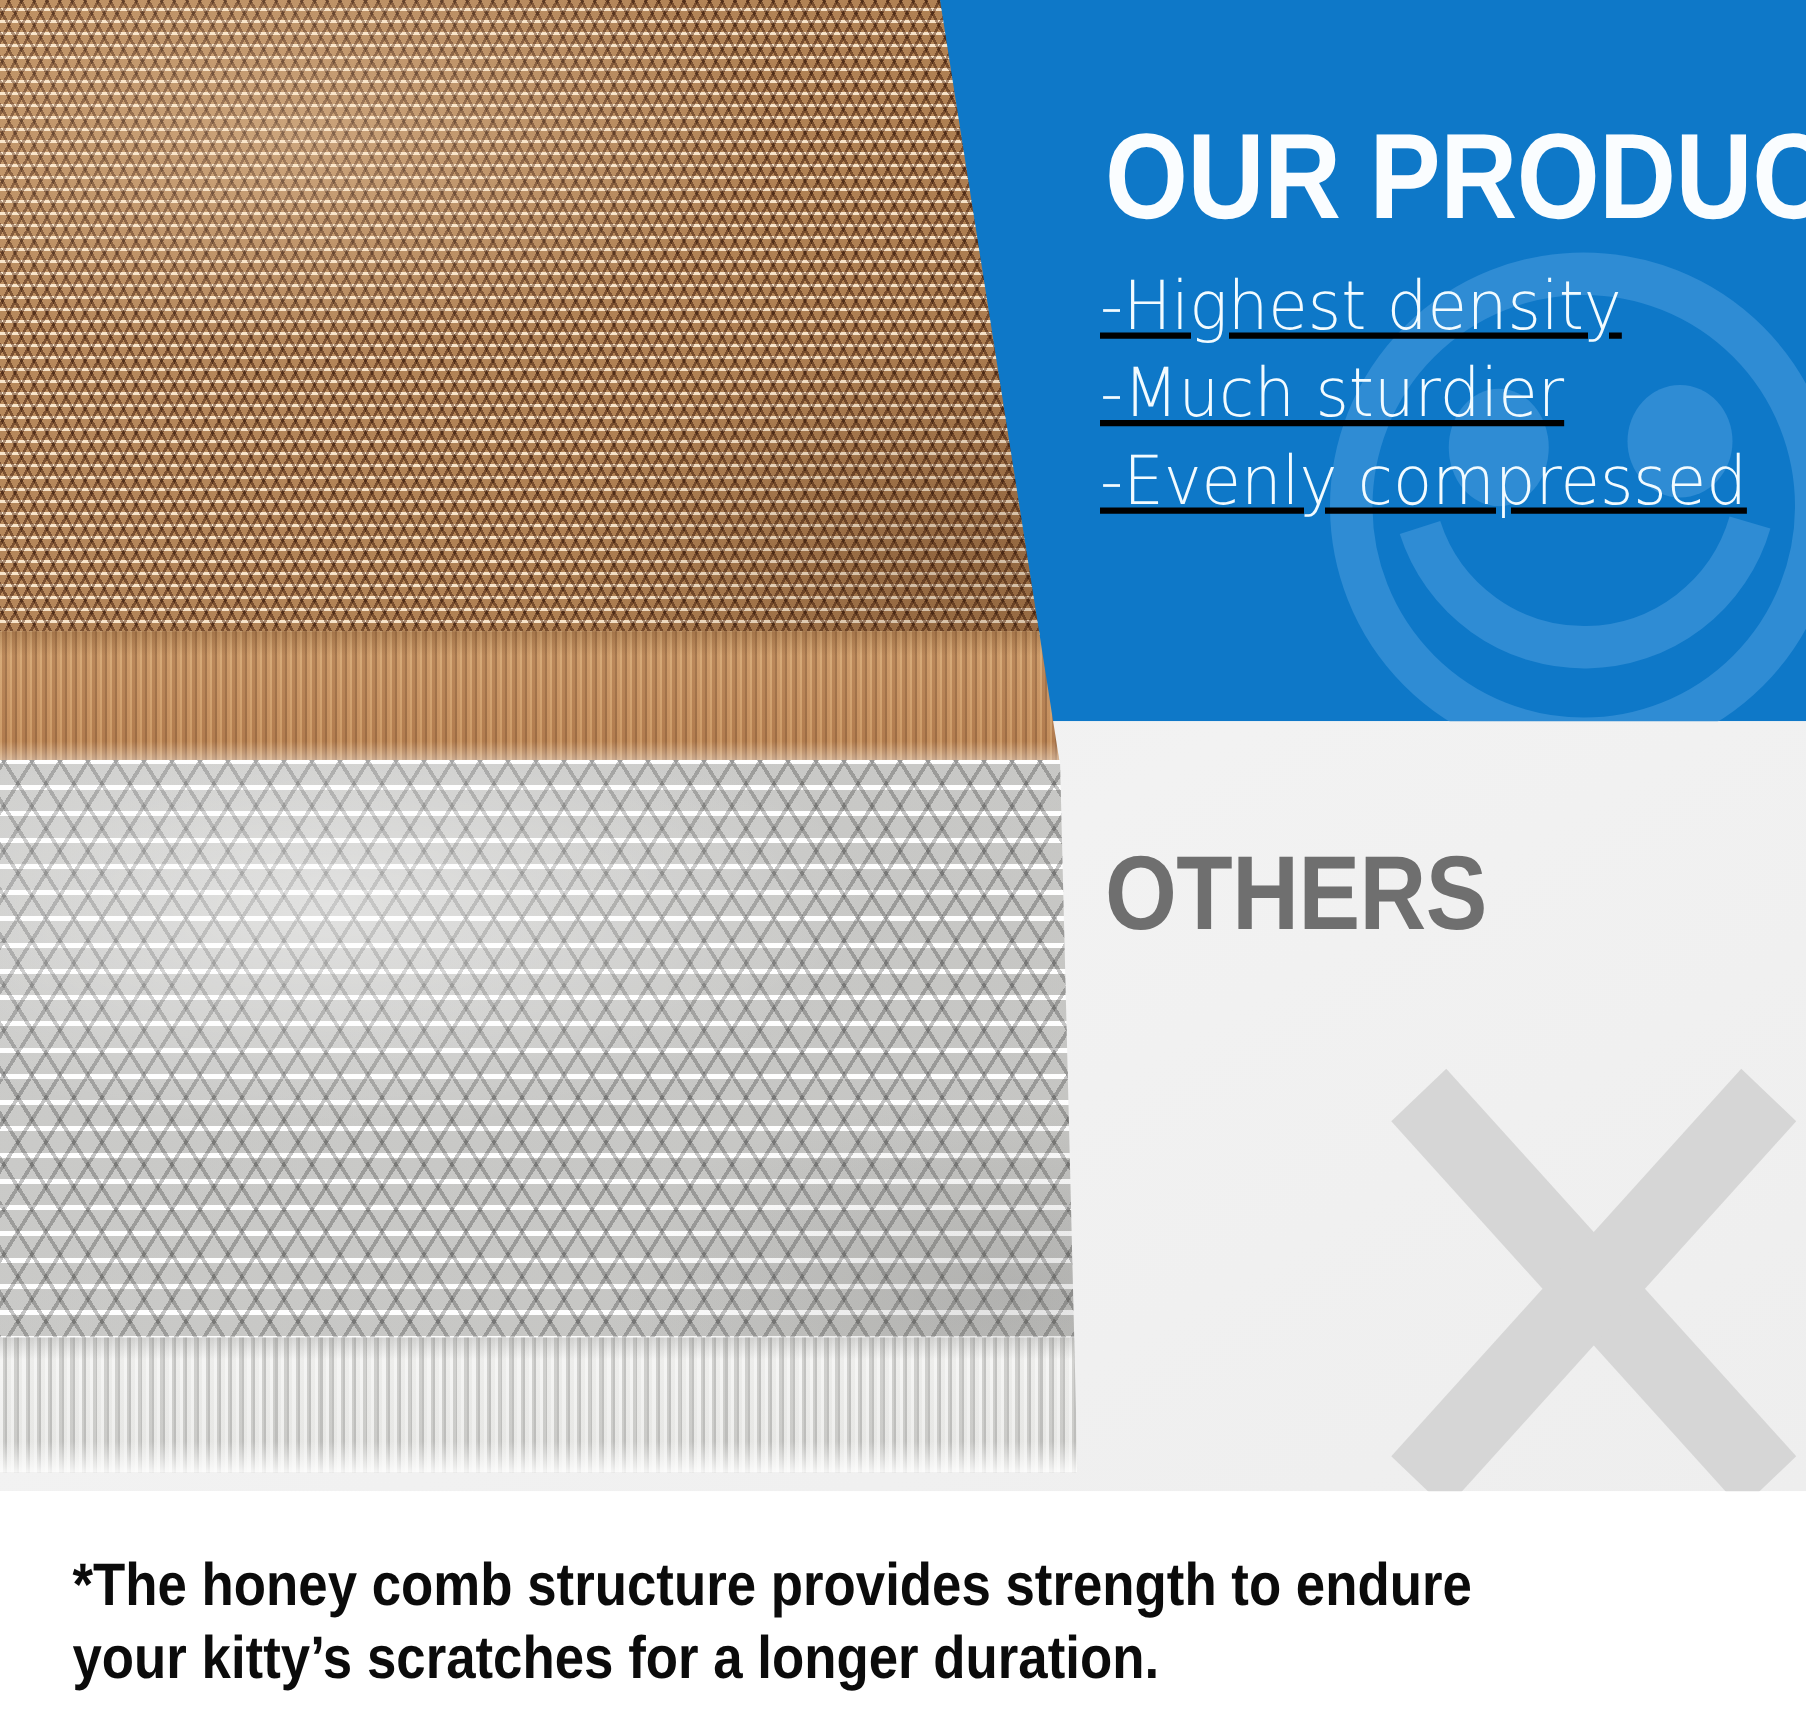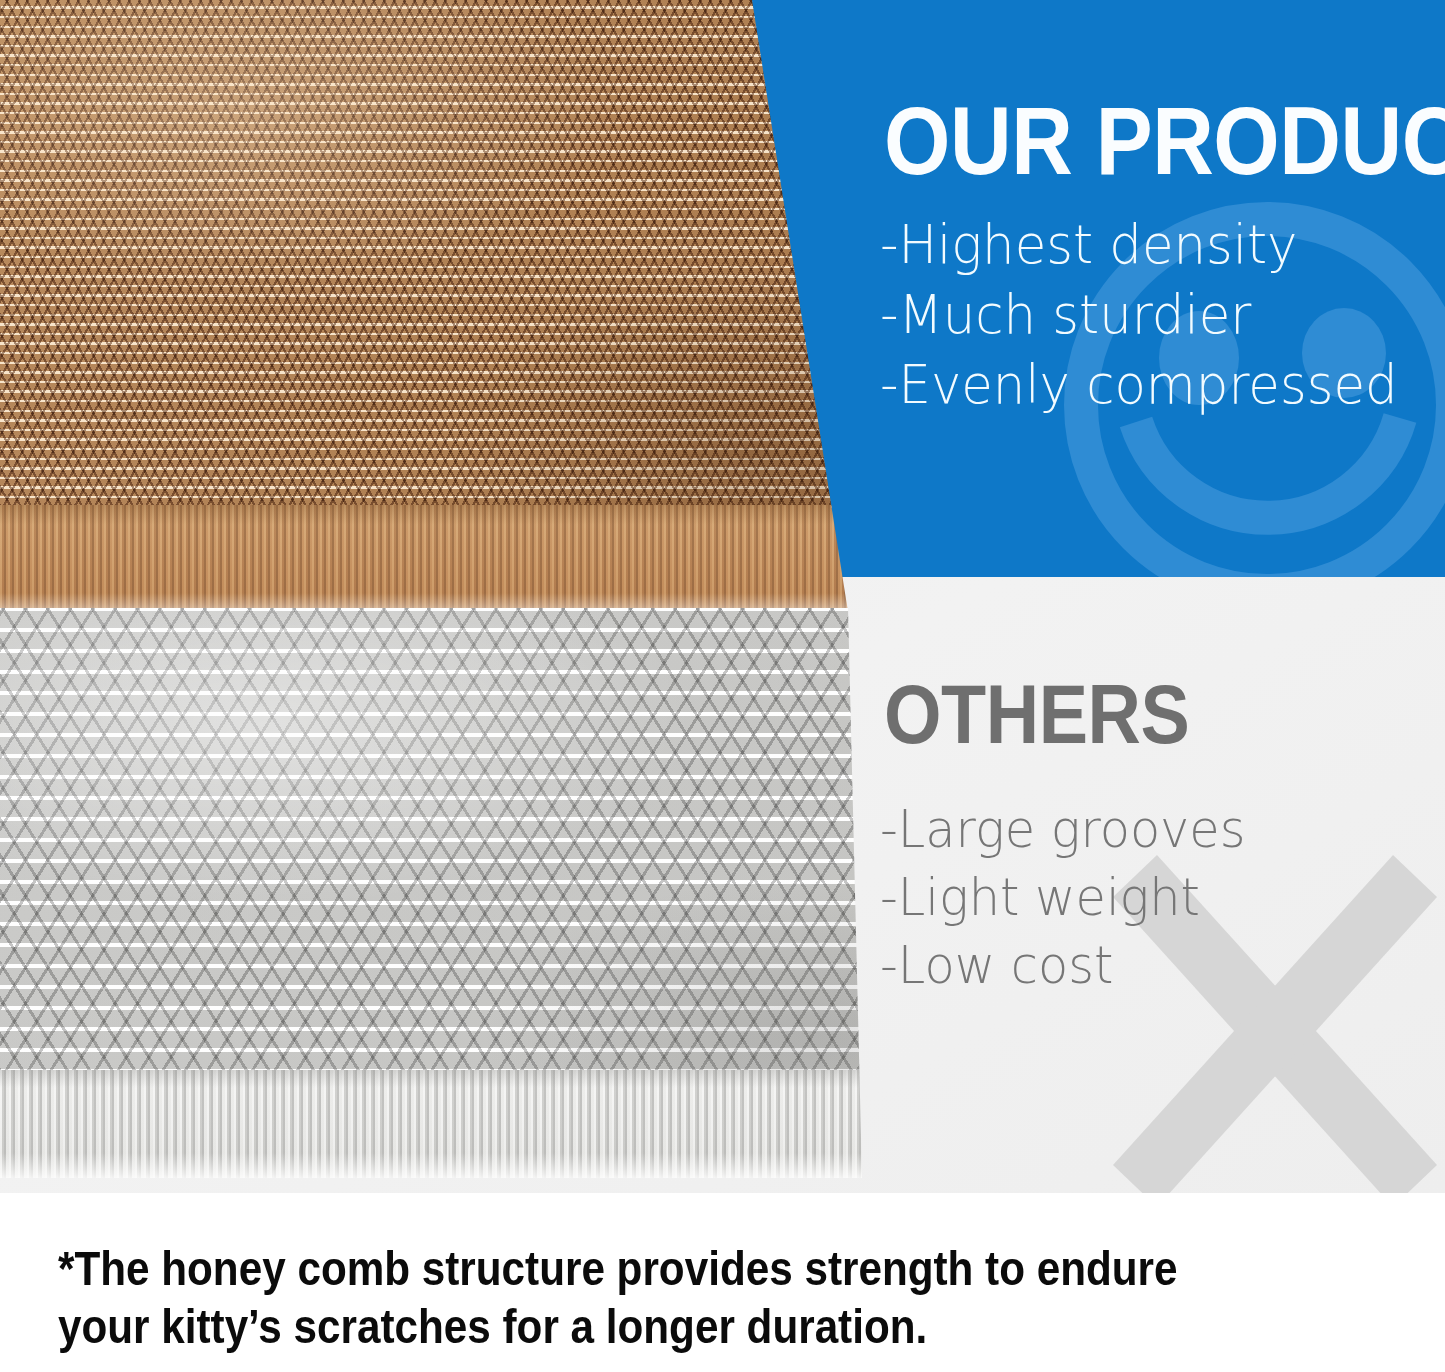--- a/index.html
+++ b/index.html
@@ -124,21 +124,21 @@
 
   .title {
     font-family:"Liberation Sans Narrow","Liberation Sans",sans-serif;
     font-weight:700; letter-spacing:-0.5px; line-height:1;
     transform:scaleX(.88); transform-origin:left center;
     white-space:nowrap;
   }
   .title-product { font-size:97px; color:#FAFDFF; }
   .title-others  { font-size:84px; color:#6F6F6F; }
 
-  .bullets { list-style:none; }
+  .bullets { list-style:none;text-decoration:underline; }
   .bullets li {
     font-family:"DejaVu Sans","Liberation Sans",sans-serif;
     font-weight:300; white-space:nowrap;
     transform:scaleX(.95); transform-origin:left center;
   }
   .bul-product li { font-size:54px; line-height:70px; color:#F2FBFF; }
   .bul-others  li { font-size:52px; line-height:68px; color:#767676; }
 
   
   .footnote {
@@ -179,25 +179,20 @@
     <g fill="#D6D6D6">
       <polygon points="38,62 82,20 362,330 318,372"></polygon>
       <polygon points="362,62 318,20 38,330 82,372"></polygon>
     </g>
   </svg>
 
   <div class="panel-text" style="left:884px; top:672px;text-align:center;">
     <div class="title title-others">OTHERS</div>
   </div>
 
-  <ul class="bullets bul-others" style="position:absolute; left:880px; top:795px;">
-    <li>-Large grooves</li>
-    <li>-Light weight</li>
-    <li>-Low cost</li>
-  </ul>
 
   <div class="board-brown">
     <div class="brown-face"></div>
     <div class="brown-edge"></div>
   </div>
 
   <div class="board-white">
     <div class="white-face"></div>
     <div class="white-edge"></div>
   </div>

